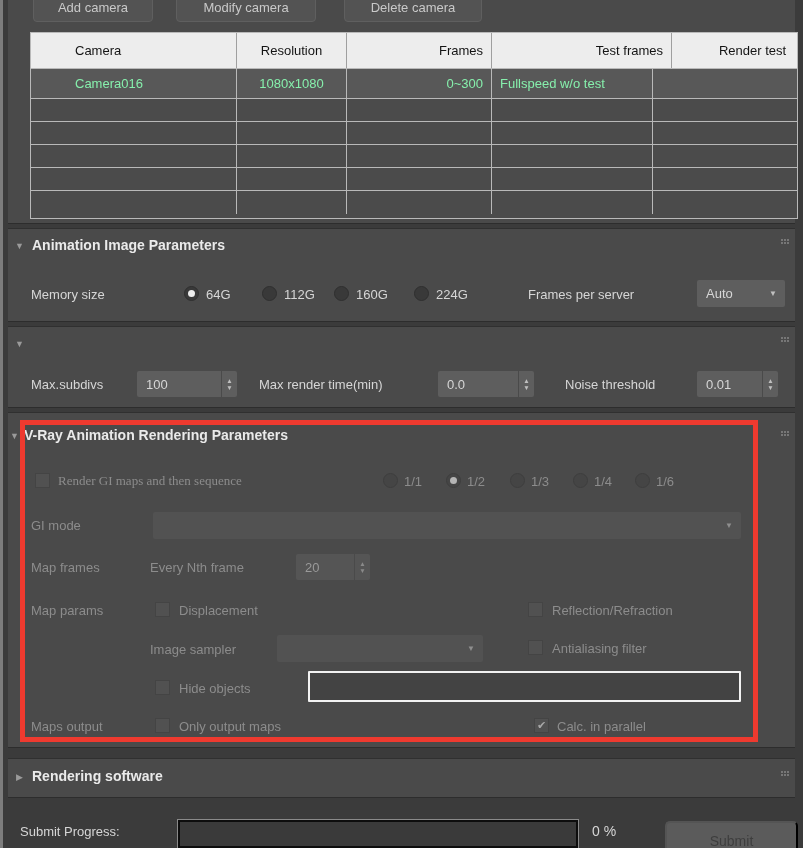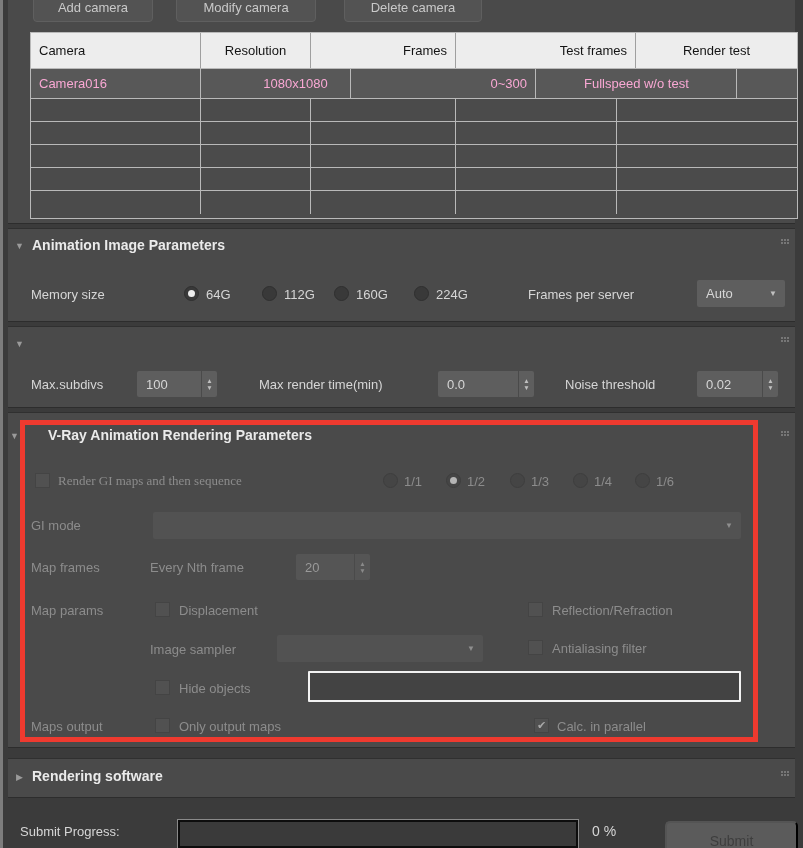--- a/index.html
+++ b/index.html
@@ -40,26 +40,26 @@
     border:1px solid #b9b9b9;background:#4b4b4b;overflow:hidden;
   }
   .trow{display:flex;width:100%;}
   .tcell{
     padding:0 8px;display:flex;align-items:center;overflow:hidden;
     white-space:nowrap;font-size:13px;
   }
   .thead{height:36px;background:var(--header-bg);color:#141414;border-bottom:1px solid #b9b9b9;}
   .thead .tcell{border-right:1px solid #9f9f9f;}
   .thead .tcell:last-child{border-right:none;}
-  .trow-data{height:30px;background:var(--selected-row-bg);color:#f9a8d4;border-bottom:1px solid #b9b9b9;gap:40px;}
+  .trow-data{height:30px;background:var(--selected-row-bg);color:#86efac;border-bottom:1px solid #b9b9b9;}
   .trow-empty{height:23px;background:#4b4b4b;border-bottom:1px solid #b9b9b9;}
   .trow-empty:last-child{border-bottom:none;}
   .trow-data .tcell,.trow-empty .tcell{border-right:1px solid #b9b9b9;}
   .trow-data .tcell:last-child,.trow-empty .tcell:last-child{border-right:none;}
-  .c0{flex:0 0 170px;} .c1{flex:0 0 110px;justify-content:center;}
+  .c0{flex:0 0 170px;margin-left:36px;} .c1{flex:0 0 110px;justify-content:center;}
   .c2{flex:0 0 145px;justify-content:flex-end;} .c3{flex:0 0 161px;}
   .c4{flex:0 0 180px;}
   .thead .c3{justify-content:center;} .thead .c4{justify-content:flex-end;}
   
   .roll-arrow{position:absolute;font-size:9px;color:#9a9a9a;}
   .roll-title{position:absolute;font-size:14px;font-weight:bold;color:#eaeaea;white-space:nowrap;}
   .handle{position:absolute;right:12px;width:2px;height:2px;background:#777;
     box-shadow:3px 0 0 #777,6px 0 0 #777,0 3px 0 #777,3px 3px 0 #777,6px 3px 0 #777;}
   
   .lbl{position:absolute;font-size:13px;color:#d6d6d6;white-space:nowrap;display:flex;align-items:center;height:26px;}
@@ -181,48 +181,48 @@
     <span>Auto</span>
     <span class="dd-arrow">▼</span>
   </div>
 </div>
 
 <div class="panel" style="top:326px;height:82px;">
   <span class="roll-arrow" style="left:7px;top:12px;">▼</span>
   <span class="handle" style="top:10px;"></span>
 
   <span class="lbl" style="left:23px;top:44px;">Max.subdivs</span>
-  <div class="spinner" style="left:129px;top:44px;width:80px;">
+  <div class="spinner" style="left:129px;top:44px;width:100px;">
     <span class="val">100</span>
     <span class="arrows">
         <span>▲</span>
         <span>▼</span>
       </span>
   </div>
   <span class="lbl" style="left:251px;top:44px;">Max render time(min)</span>
   <div class="spinner" style="left:430px;top:44px;width:96px;">
     <span class="val">0.0</span>
     <span class="arrows">
         <span>▲</span>
         <span>▼</span>
       </span>
   </div>
   <span class="lbl" style="left:557px;top:44px;">Noise threshold</span>
   <div class="spinner" style="left:689px;top:44px;width:81px;">
-    <span class="val">0.02</span>
+    <span class="val">0.01</span>
     <span class="arrows">
         <span>▲</span>
         <span>▼</span>
       </span>
   </div>
 </div>
 
 <div class="panel" style="top:412px;height:336px;">
   <span class="roll-arrow" style="left:2px;top:18px;">▼</span>
-  <span class="roll-title" style="left:40px;top:14px;">V-Ray Animation Rendering Parameters</span>
+  <span class="roll-title" style="left:16px;top:14px;">V-Ray Animation Rendering Parameters</span>
   <span class="handle" style="top:18px;"></span>
 
   <span class="checkbox" style="left:27px;top:60px;">
       <span class="mark">✔</span>
     </span>
   <span class="lbl dis" style="left:50px;top:55px;font-family:Liberation Serif, serif;">Render GI maps and then sequence</span>
   <span class="radio dis" style="left:375px;top:60px;"></span>
   <span class="lbl dis" style="left:396px;top:55px;">1/1</span>
   <span class="radio dis sel" style="left:438px;top:60px;">
       <span class="dot"></span>

